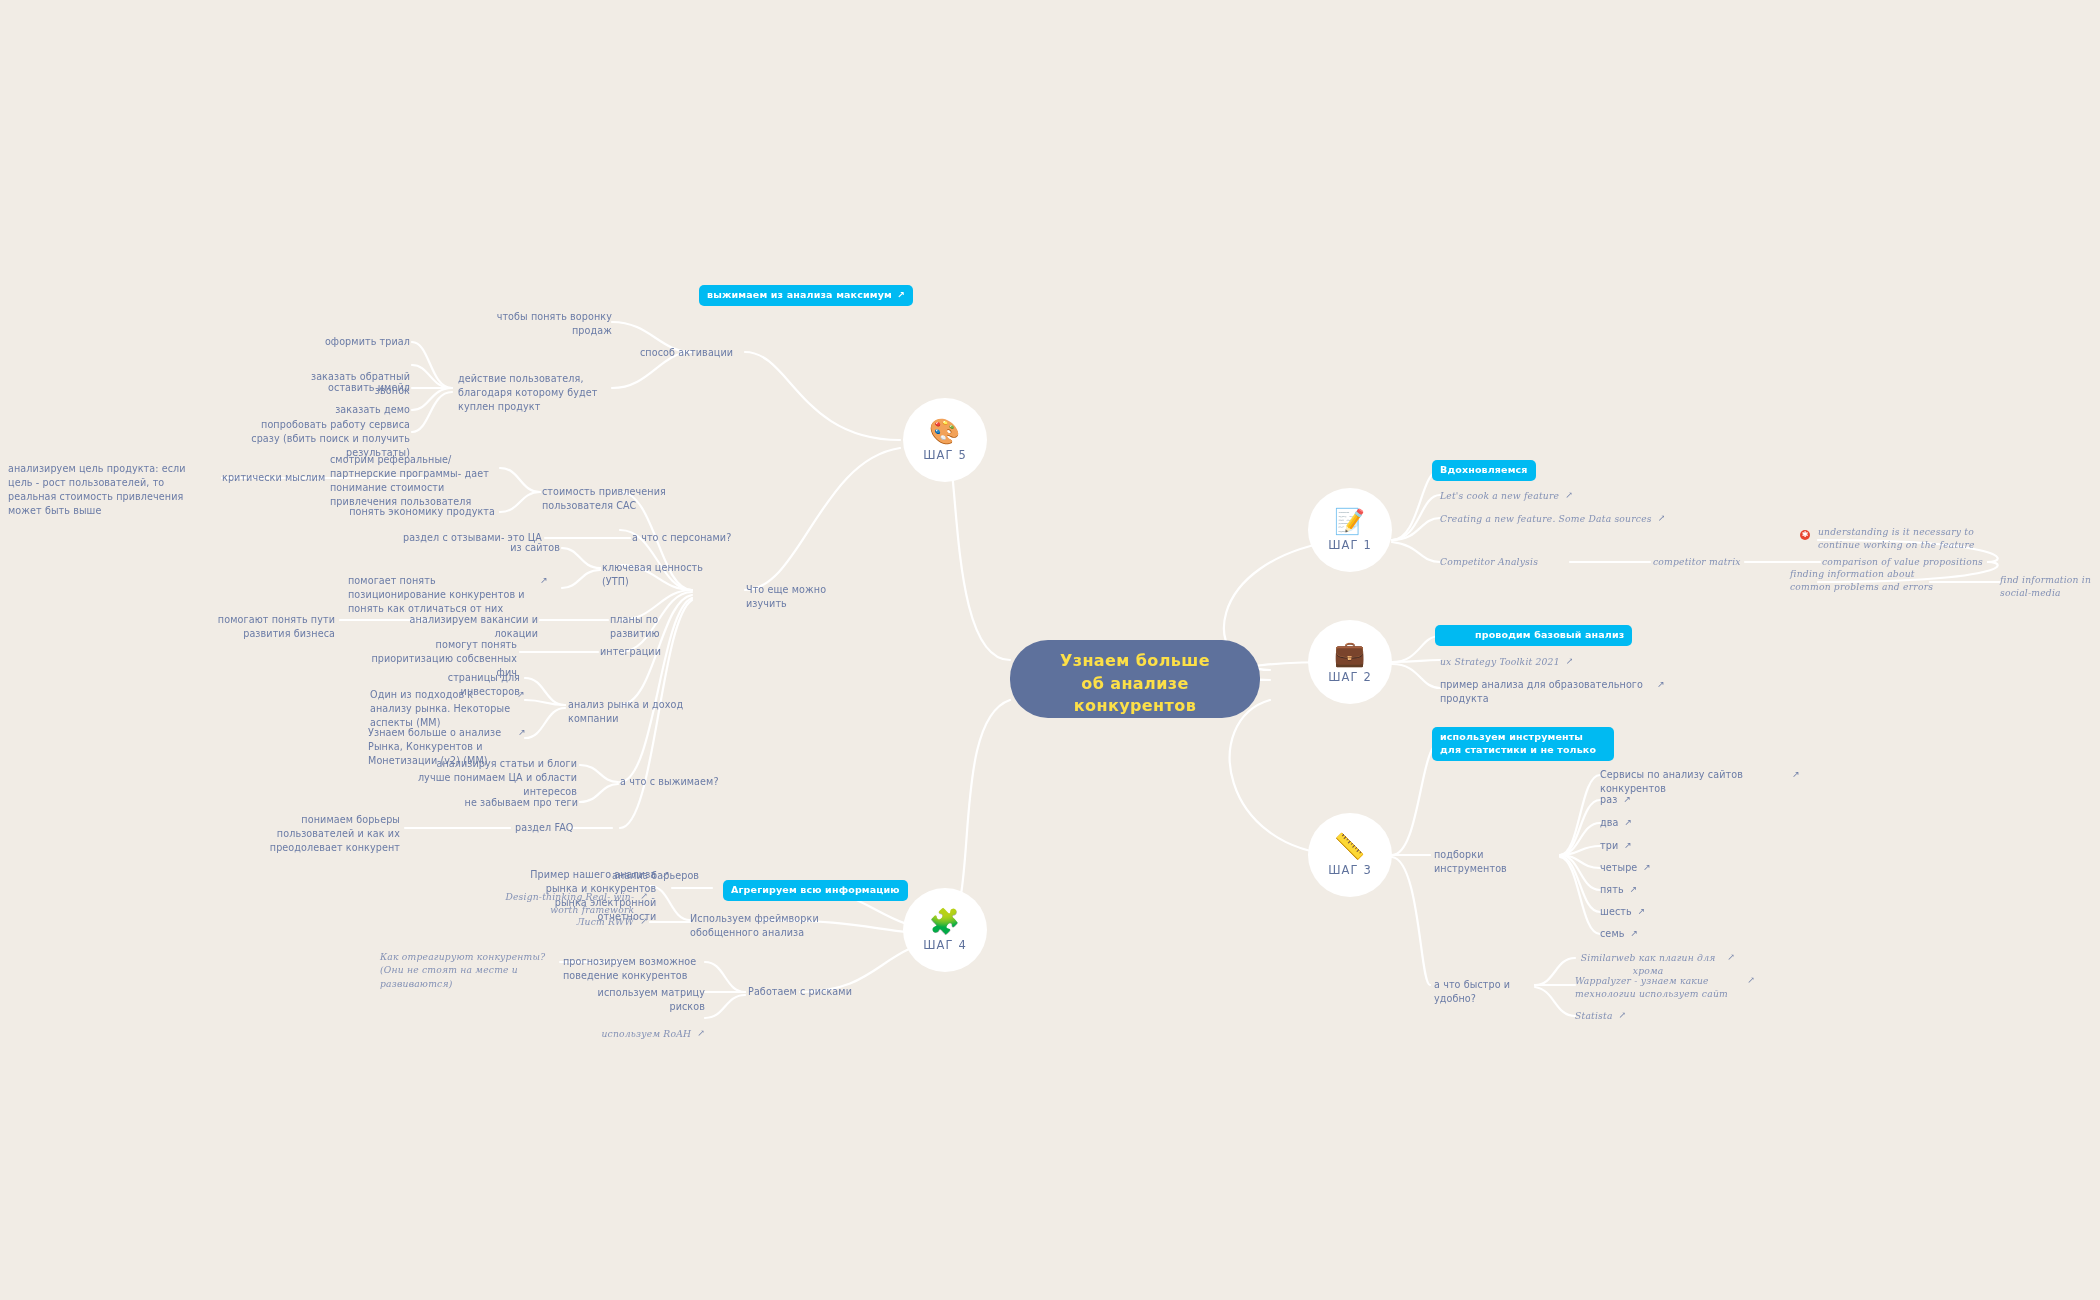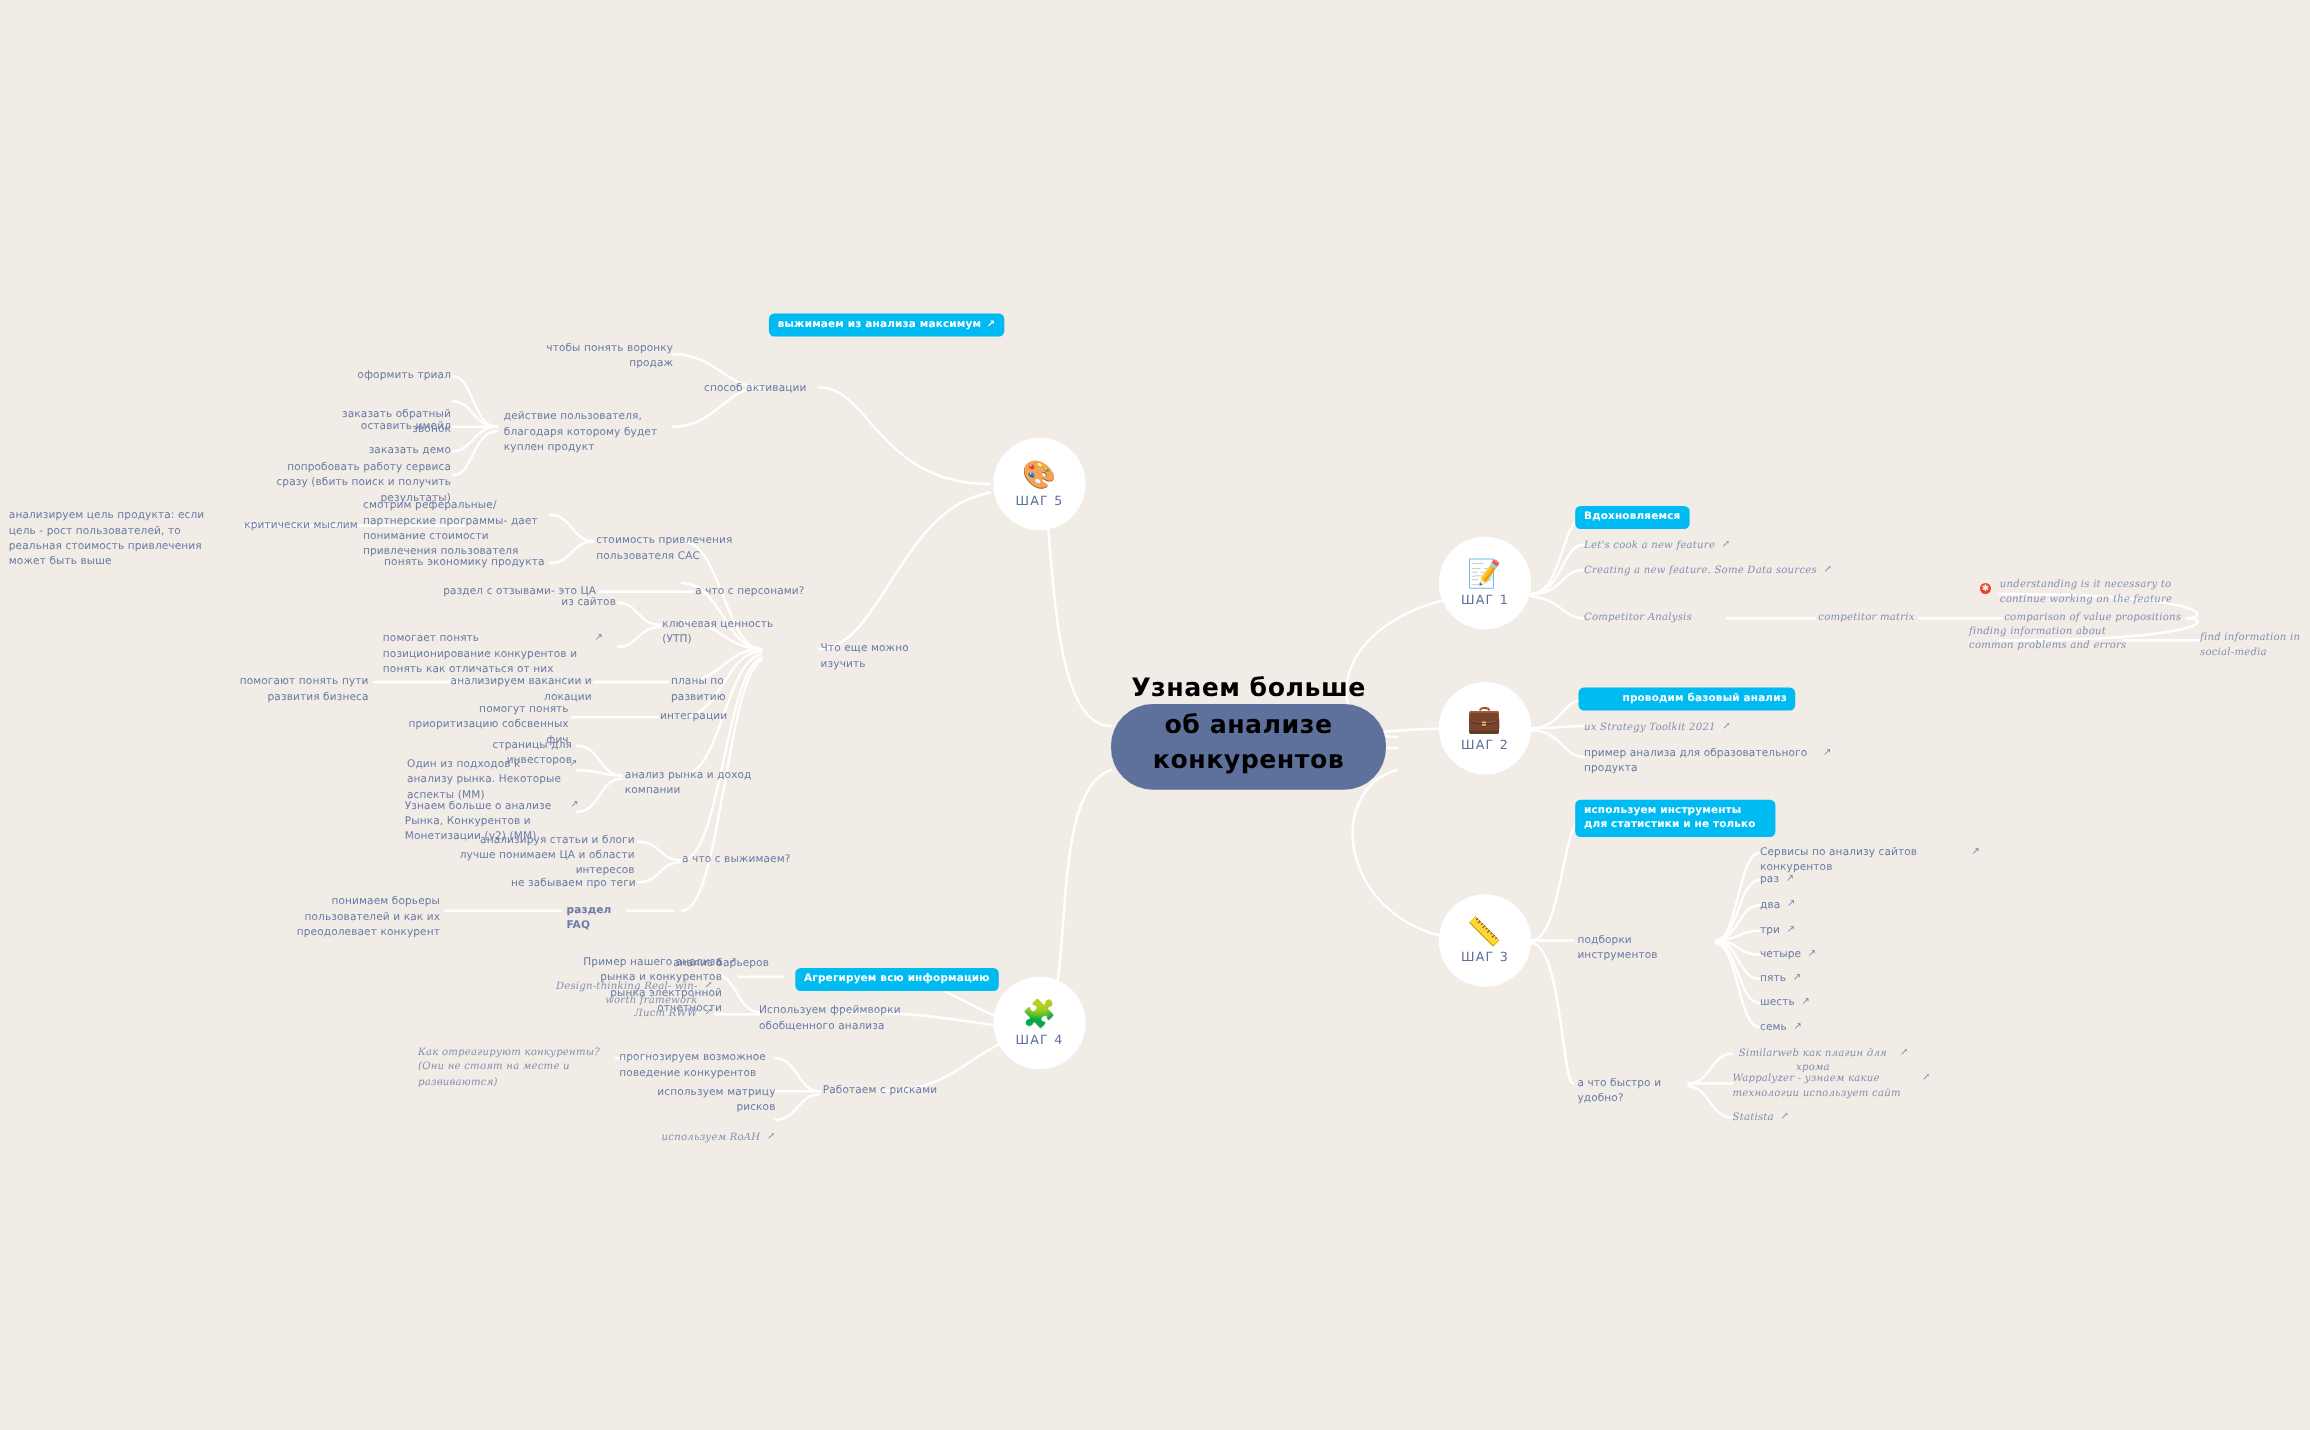--- a/index.html
+++ b/index.html
@@ -21,27 +21,27 @@
     position: absolute;
     left: 0; top: 0;
     width: 2100px;
     height: 1300px;
     pointer-events: none;
   }
   
   .central {
     position: absolute;
     background: #5e719c;
-    color: #000000;
+    color: #fde047;
     border-radius: 38px;
     display: flex;
-    align-items: flex-end;
+    align-items: flex-start;
     justify-content: center;
     text-align: center;
-    font-size: 23px;
+    font-size: 16px;
     font-weight: bold;
     line-height: 1.42;
     letter-spacing: .4px;
     box-sizing: border-box;
     padding: 10px 18px;
   }
   
   .step {
     position: absolute;
     width: 84px;
@@ -548,20 +548,20 @@
   <div class="node r" style="left:412px; top:757px; width:165px;">
     <span>анализируя статьи и блоги лучше понимаем ЦА и области интересов</span>
   </div>
   <div class="node r" style="left:450px; top:796px; width:128px;">
     <span>не забываем про теги</span>
   </div>
 
   <div class="node" style="left:612px; top:869px; width:95px;">
     <span>анализ барьеров</span>
   </div>
-  <div class="node" style="left:515px; top:821px; width:60px;font-weight:bold;">
+  <div class="node" style="left:515px; top:821px; width:60px;">
     <span>раздел FAQ</span>
   </div>
   <div class="node r" style="left:225px; top:813px; width:175px;">
     <span>понимаем борьеры пользователей и как их преодолевает конкурент</span>
   </div>
 
 </div>
 
 </body></html>

